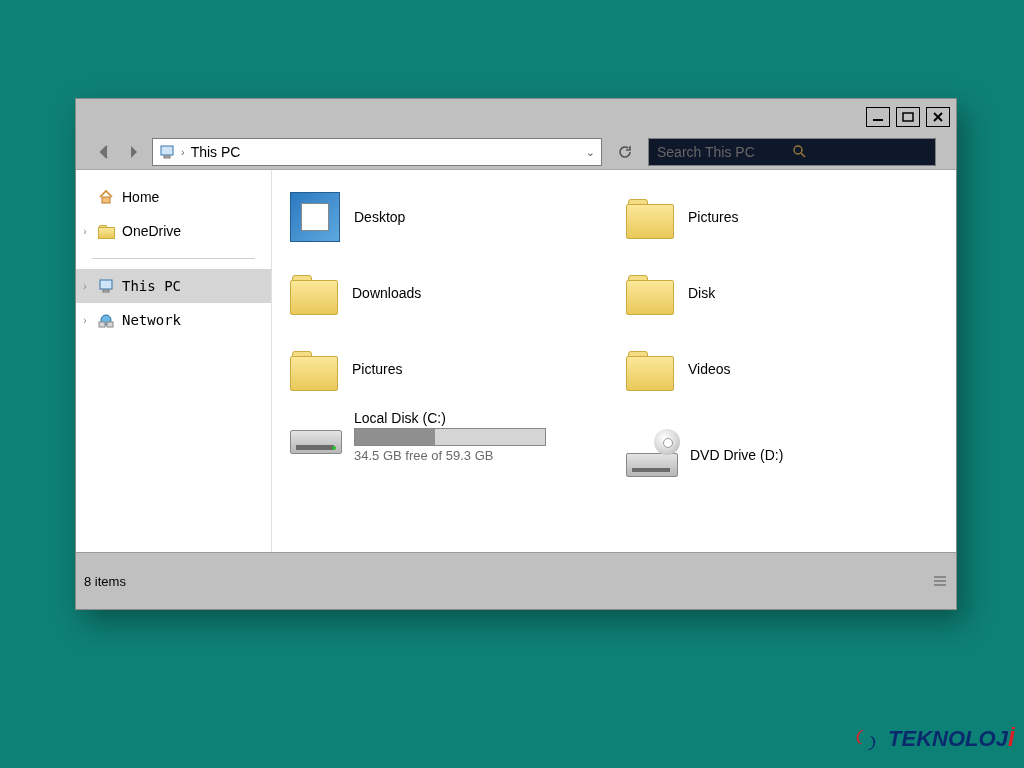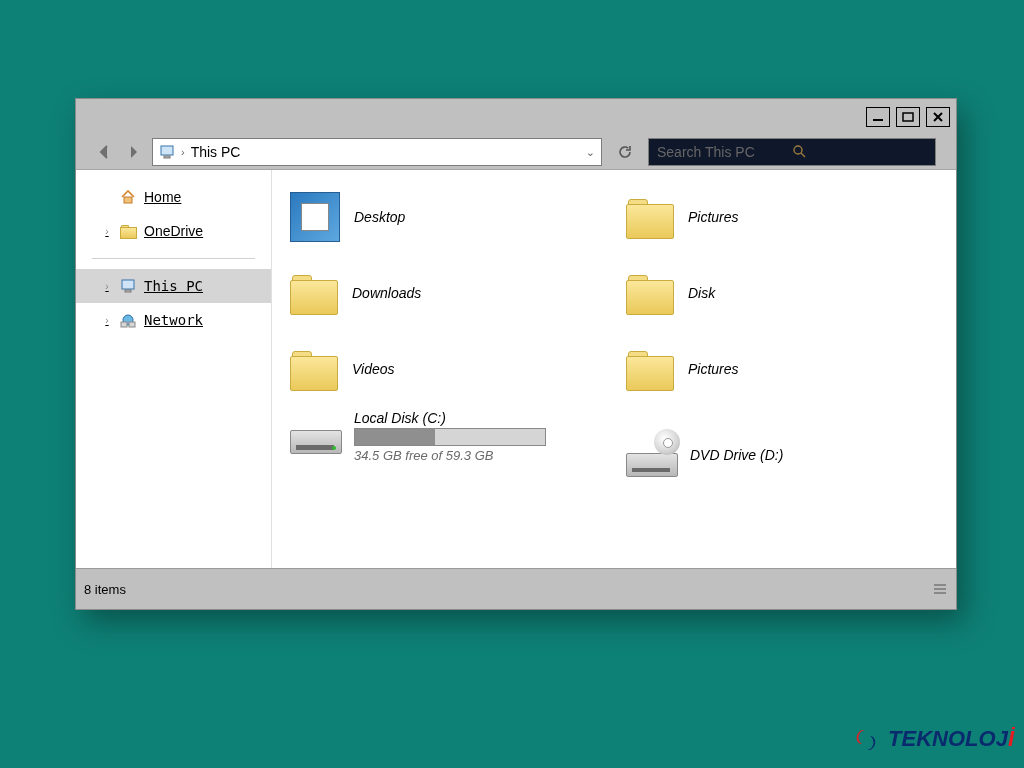--- a/index.html
+++ b/index.html
@@ -17,26 +17,26 @@
   .nav-arrow{width:18px;height:18px;display:flex;align-items:center;justify-content:center;color:#6f6f6f;}
   .addr{flex:1;height:26px;background:#fff;border:1px solid #7c7c7c;display:flex;align-items:center;padding:0 6px;gap:6px;color:#000;}
   .addr .chev{color:#666;font-size:11px;}
   .addr .spacer{flex:1;}
   .addr .drop{color:#666;font-size:11px;}
   .refresh{width:26px;height:26px;display:flex;align-items:center;justify-content:center;color:#555;}
   .search{width:270px;height:26px;background:#0f172a;border:1px solid #7c7c7c;display:flex;align-items:center;padding:0 8px;color:#666;}
   .search span{flex:1;}
   .body{flex:1;background:#fff;display:flex;border-top:1px solid #a6a6a6;}
   .sidebar{width:195px;border-right:1px solid #e0e0e0;padding-top:10px;}
-  .side-item{display:flex;align-items:center;gap:8px;padding:4px 26px;color:#000;height:26px;text-decoration:underline;}
+  .side-item{display:flex;align-items:center;gap:8px;padding:4px 4px;color:#000;height:26px;}
   .side-item.selected{background:#d5d5d5;}
   .side-item .exp{width:10px;color:#888;font-size:10px;text-align:center;}
   .side-item .noexp{width:10px;}
   .side-divider{border-top:1px solid #d0d0d0;margin:10px 16px;}
-  .content{flex:1;padding:12px 18px 6px 18px;display:grid;grid-template-columns:1fr 1fr;grid-auto-rows:70px;gap:6px 24px;align-content:start;font-style:italic;}
+  .content{flex:1;padding:12px 18px 6px 18px;display:grid;grid-template-columns:1fr 1fr;grid-auto-rows:70px;gap:6px 24px;align-content:start;}
   .item{display:flex;align-items:center;gap:14px;}
   .item .lbl{color:#000;font-size:14px;}
   .item.drive{grid-column:1/2;align-items:flex-start;height:90px;}
   .item.dvd{grid-column:2/3;height:90px;}
   .folder-ico{width:48px;height:48px;position:relative;}
   .folder-ico .tab{position:absolute;left:2px;top:6px;width:18px;height:6px;background:#f5dd85;border:1px solid #c9ac3d;border-top-left-radius:3px;border-top-right-radius:3px;}
   .folder-ico .body{position:absolute;left:0;top:11px;width:46px;height:33px;background:linear-gradient(#fbe79a,#eac95a);border:1px solid #c9ac3d;border-radius:2px;}
   .desktop-ico{width:48px;height:48px;background:linear-gradient(135deg,#2b7abf,#5ea8e0);border:1px solid #245e93;display:flex;align-items:center;justify-content:center;}
   .desktop-ico .inner{width:26px;height:26px;background:#fff;border:1px solid #888;}
   .drive-ico{width:50px;height:40px;position:relative;margin-top:4px;}
@@ -45,21 +45,21 @@
   .drive-ico .led{position:absolute;right:4px;bottom:4px;width:4px;height:4px;background:#2eb82e;border-radius:50%;}
   .dvd-ico{width:50px;height:40px;position:relative;margin-top:4px;}
   .dvd-ico .box{position:absolute;left:0;bottom:0;width:50px;height:22px;background:linear-gradient(#e3e3e3,#b7b7b7);border:1px solid #888;border-radius:2px;}
   .dvd-ico .slot{position:absolute;left:6px;bottom:5px;width:38px;height:4px;background:#6a6a6a;}
   .dvd-ico .disc{position:absolute;right:-4px;top:-8px;width:26px;height:26px;border-radius:50%;background:radial-gradient(circle at 40% 35%,#fff,#d7d7d7 55%,#a9a9a9);}
   .dvd-ico .disc::after{content:"";position:absolute;left:9px;top:9px;width:8px;height:8px;border-radius:50%;background:#fff;border:1px solid #999;}
   .drive-info{display:flex;flex-direction:column;gap:2px;}
   .drive-bar{width:190px;height:16px;border:1px solid #888;background:#d5d5d5;}
   .drive-bar .fill{height:100%;background:#8f8f8f;}
   .drive-sub{color:#6a6a6a;font-size:13px;}
-  .status{height:24px;background:#c0c0c0;display:flex;align-items:center;padding:8px 8px;color:#000;font-size:13px;border-top:1px solid #9b9b9b;justify-content:space-between;}
+  .status{height:24px;background:#c0c0c0;display:flex;align-items:center;padding:16px 8px;color:#000;font-size:13px;border-top:1px solid #9b9b9b;justify-content:space-between;}
   .status .right{width:16px;height:16px;}
   .icon-home{width:16px;height:16px;}
   .icon-folder-s{width:16px;height:16px;position:relative;}
   .icon-folder-s .tab{position:absolute;left:1px;top:2px;width:6px;height:3px;background:#f5dd85;border:1px solid #c9ac3d;border-radius:1px 1px 0 0;}
   .icon-folder-s .body{position:absolute;left:0;top:4px;width:15px;height:10px;background:linear-gradient(#fbe79a,#eac95a);border:1px solid #c9ac3d;}
   .icon-pc{width:16px;height:16px;}
   .icon-net{width:16px;height:16px;}
   .watermark{position:absolute;right:10px;bottom:14px;font-size:22px;font-weight:700;font-style:italic;}
   .watermark .swirl{display:inline-block;width:28px;height:28px;margin-right:2px;vertical-align:middle;}
   .watermark .t1{color:#0a2a6e;}
@@ -207,28 +207,28 @@
               <div class="tab"></div>
               <div class="body"></div>
             </div>
           <span class="lbl">Disk</span>
         </div>
         <div class="item">
           <div class="folder-ico">
               <div class="tab"></div>
               <div class="body"></div>
             </div>
+          <span class="lbl">Pictures</span>
+        </div>
+        <div class="item">
+          <div class="folder-ico">
+              <div class="tab"></div>
+              <div class="body"></div>
+            </div>
           <span class="lbl">Videos</span>
-        </div>
-        <div class="item">
-          <div class="folder-ico">
-              <div class="tab"></div>
-              <div class="body"></div>
-            </div>
-          <span class="lbl">Pictures</span>
         </div>
 
         <div class="item drive">
           <div class="drive-ico">
               <div class="box"></div>
               <div class="slot"></div>
               <div class="led"></div>
             </div>
           <div class="drive-info">
             <span class="lbl">Local Disk (C:)</span>

